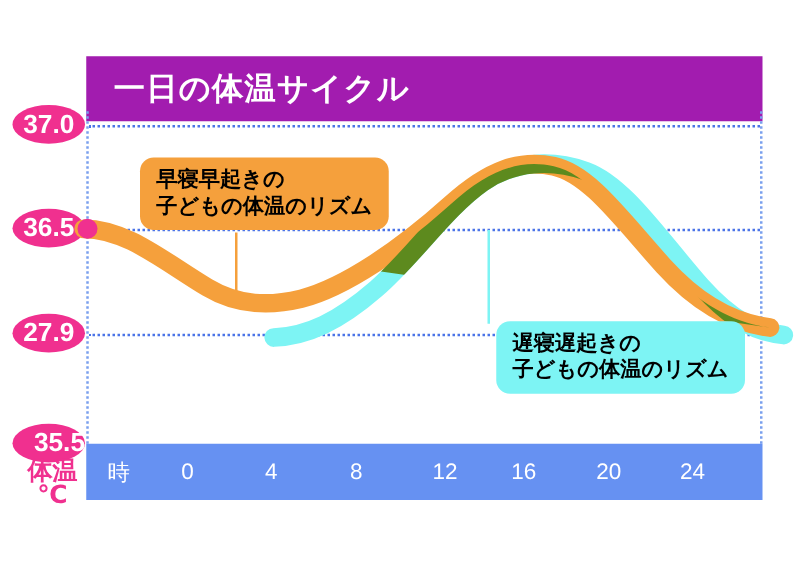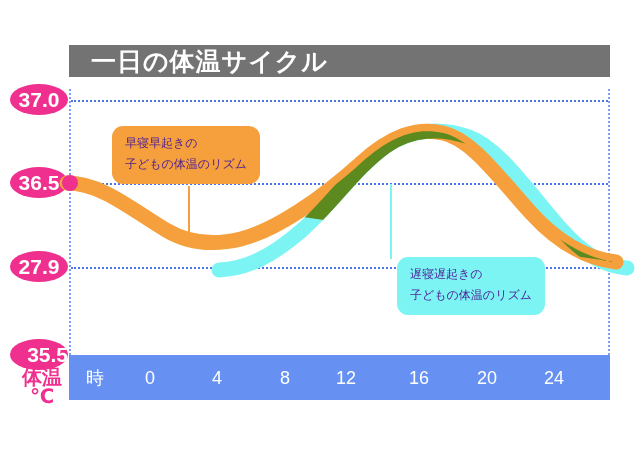--- a/index.html
+++ b/index.html
@@ -21,22 +21,22 @@
     width: 641px;
     height: 453px;
   }
 
   
   .title-bar {
     position: absolute;
     left: 69px;
     top: 45px;
     width: 541px;
-    height: 32px;
-    background: #737373;
+    height: 52px;
+    background: #a21caf;
     box-sizing: border-box;
   }
   .title-text {
     position: absolute;
     left: 22px;
     top: 50%;
     transform: translateY(-50%);
     color: #ffffff;
     font-size: 25px;
     font-weight: bold;
@@ -125,23 +125,23 @@
     color: #ffffff;
     font-size: 18px;
     white-space: nowrap;
   }
 
   
   .callout {
     position: absolute;
     border-radius: 11px;
     padding: 7px 13px 9px 13px;
-    color: #4c1d95;
-    font-size: 12px;
-    font-weight: normal;
+    color: #000000;
+    font-size: 17px;
+    font-weight: bold;
     line-height: 21px;
     white-space: nowrap;
     box-sizing: border-box;
   }
   .callout-orange {
     background: #f5a03c;
     left: 112px;
     top: 126px;
   }
   .callout-cyan {
@@ -260,19 +260,19 @@
   <div class="callout callout-cyan">
     <div>遅寝遅起きの</div>
     <div>子どもの体温のリズム</div>
   </div>
 
   <div class="x-bar">
     <div class="x-unit">時</div>
     <div class="x-label" style="left:81px;">0</div>
     <div class="x-label" style="left:148px;">4</div>
     <div class="x-label" style="left:216px;">8</div>
-    <div class="x-label" style="left:277px;">12</div>
+    <div class="x-label" style="left:287px;">12</div>
     <div class="x-label" style="left:350px;">16</div>
     <div class="x-label" style="left:418px;">20</div>
     <div class="x-label" style="left:485px;">24</div>
   </div>
 
 </div>
 
 </body></html>

